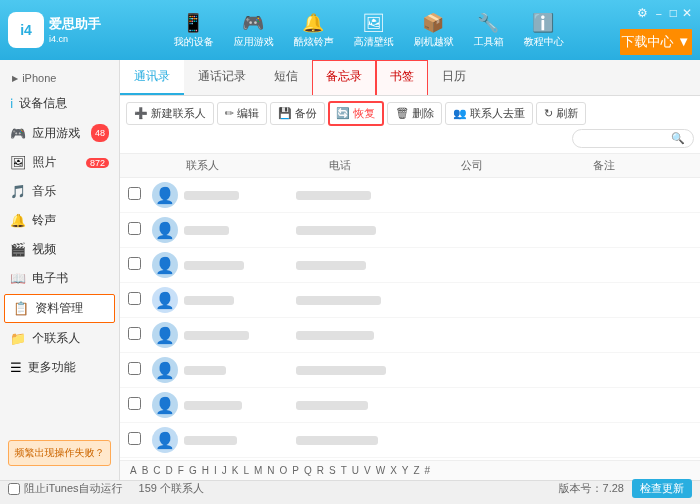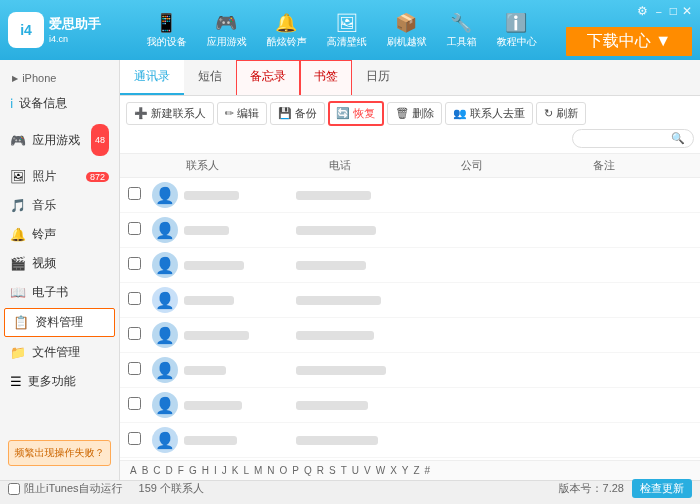--- a/index.html
+++ b/index.html
@@ -50,41 +50,41 @@
     </div>
   </div>
 
   <div style="display:flex;flex-direction:column;align-items:flex-end;">
     <div style="display:flex;gap:5px;margin-bottom:6px;">
       <span style="color:rgba(255,255,255,0.9);cursor:pointer;font-size:12px;">⚙</span>
       <span style="color:rgba(255,255,255,0.9);cursor:pointer;font-size:12px;">－</span>
       <span style="color:rgba(255,255,255,0.9);cursor:pointer;font-size:12px;">□</span>
       <span style="color:rgba(255,255,255,0.9);cursor:pointer;font-size:12px;">✕</span>
     </div>
-    <button style="background:#ff8c00;color:white;border:none;padding:4px 21px;border-radius:1px;font-size:16px;cursor:pointer;font-family:inherit;">下载中心 ▼</button>
+    <button style="background:#ff8c00;color:white;border:none;padding:4px 2px;border-radius:1px;font-size:13px;cursor:pointer;font-family:inherit;">下载中心 ▼</button>
   </div>
 </div>
 
 <div style="display:flex;height:420px;">
 
   <div style="width:120px;background:#f5f5f5;border-right:1px solid #ddd;display:flex;flex-direction:column;padding:8px 0;">
     <div style="padding:4px 12px;font-size:11px;color:#666;display:flex;align-items:center;gap:4px;">
       <span style="font-size:8px;">▶</span>
       <span>iPhone</span>
     </div>
 
     <div style="display:flex;align-items:center;padding:6px 10px;cursor:pointer;gap:6px;">
       <span style="font-size:13px;color:#29aee0;">ℹ</span>
       <span style="font-size:12px;color:#333;">设备信息</span>
     </div>
 
     <div style="display:flex;align-items:center;padding:6px 10px;cursor:pointer;gap:6px;">
       <span style="font-size:13px;color:#4caf50;">🎮</span>
       <span style="font-size:12px;color:#333;">应用游戏</span>
-      <span style="background:#ff4444;color:white;border-radius:8px;font-size:9px;padding:11px 4px;margin-left:auto;">48</span>
+      <span style="background:#ff4444;color:white;border-radius:8px;font-size:9px;padding:4px 4px;margin-left:auto;">48</span>
     </div>
 
     <div style="display:flex;align-items:center;padding:6px 10px;cursor:pointer;gap:6px;">
       <span style="font-size:13px;">🖼</span>
       <span style="font-size:12px;color:#333;">照片</span>
       <span style="background:#ff4444;color:white;border-radius:8px;font-size:9px;padding:0 4px;margin-left:auto;">872</span>
     </div>
 
     <div style="display:flex;align-items:center;padding:6px 10px;cursor:pointer;gap:6px;">
       <span style="font-size:13px;color:#ff6688;">🎵</span>
@@ -106,40 +106,43 @@
       <span style="font-size:12px;color:#333;">电子书</span>
     </div>
 
     <div style="display:flex;align-items:center;padding:5px 8px;cursor:pointer;gap:6px;border:1px solid #ff6600;border-radius:2px;margin:1px 4px;background:white;">
       <span style="font-size:13px;">📋</span>
       <span style="font-size:12px;color:#333;">资料管理</span>
     </div>
 
     <div style="display:flex;align-items:center;padding:6px 10px;cursor:pointer;gap:6px;">
       <span style="font-size:13px;">📁</span>
-      <span style="font-size:12px;color:#333;">文件管理</span>
+      <span style="font-size:12px;color:#333;">个联系人</span>
     </div>
 
     <div style="display:flex;align-items:center;padding:6px 10px;cursor:pointer;gap:6px;">
       <span style="font-size:13px;">☰</span>
       <span style="font-size:12px;color:#333;">更多功能</span>
     </div>
 
     <div style="flex:1;"></div>
 
     <div style="padding:6px 8px;">
       <button style="width:100%;background:#ffe8cc;border:1px solid #ffaa55;color:#cc6600;padding:5px 3px;border-radius:3px;font-size:10px;cursor:pointer;font-family:inherit;text-align:center;">频繁出现操作失败？</button>
     </div>
   </div>
 
   <div style="flex:1;display:flex;flex-direction:column;background:white;">
 
     <div style="display:flex;background:#f5f5f5;border-bottom:1px solid #ddd;">
       <div style="padding:8px 14px;cursor:pointer;font-size:12px;color:#29aee0;border-bottom:2px solid #29aee0;background:white;">
         <span>通讯录</span>
+      </div>
+      <div style="padding:8px 14px;cursor:pointer;font-size:12px;color:#555;">
+        <span>通话记录</span>
       </div>
       <div style="padding:8px 14px;cursor:pointer;font-size:12px;color:#555;">
         <span>短信</span>
       </div>
       <div style="padding:7px 13px;cursor:pointer;font-size:12px;color:#cc0000;border:1px solid #ff4444;border-bottom:none;background:#fff8f8;">
         <span>备忘录</span>
       </div>
       <div style="padding:7px 13px;cursor:pointer;font-size:12px;color:#cc0000;border:1px solid #ff4444;border-bottom:none;background:#fff8f8;">
         <span>书签</span>
       </div>

